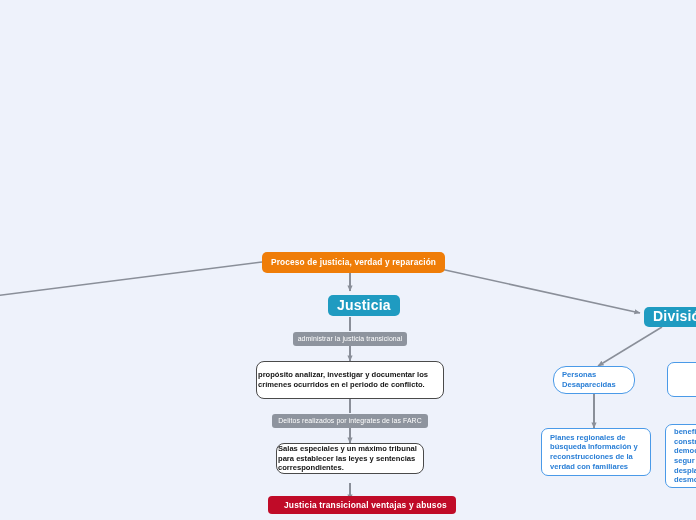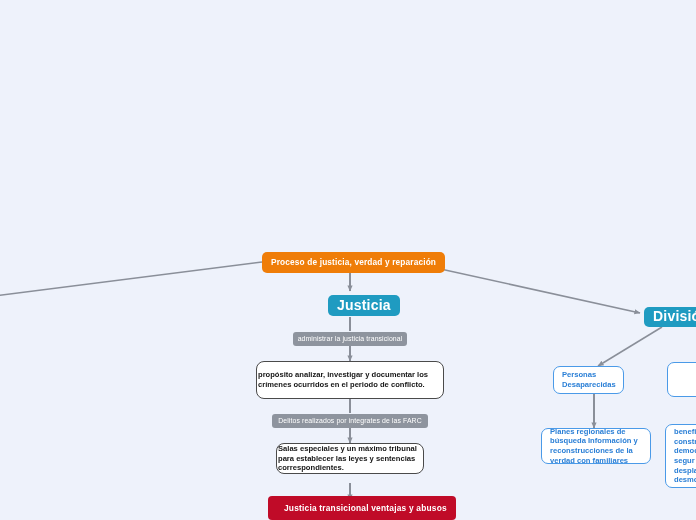--- a/index.html
+++ b/index.html
@@ -164,40 +164,40 @@
   </div>
 
   <div class="node n-gray" style="left:272px; top:414px; height:14px; width:156px;">
     <span>Delitos realizados por integrates de las FARC</span>
   </div>
 
   <div class="node n-box" style="left:276px; top:443px; width:148px; height:31px;">
     <span>Salas especiales y un máximo tribunal para establecer las leyes y sentencias correspondientes.</span>
   </div>
 
-  <div class="node n-red" style="left:268px; top:496px; height:24px;padding-left:16px;">
+  <div class="node n-red" style="left:268px; top:496px; height:18px;padding-left:16px;">
     <span>Justicia transicional ventajas y abusos</span>
   </div>
 
   <div class="node n-teal clip" style="left:644px; top:307px; height:20px; width:60px;">
     <span>División de</span>
   </div>
 
-  <div class="node n-blue" style="left:553px; top:366px; width:71px; height:28px;">
+  <div class="node n-blue" style="left:553px; top:366px; width:82px; height:28px;border-radius:13px;">
     <span>Personas Desaparecidas</span>
   </div>
 
   <div class="node n-blue clip" style="left:667px; top:362px; width:44px; height:35px;">
     <span style="display:block; white-space:pre-line;margin-left:21px;">Cif
 y
 d
 pos</span>
   </div>
 
-  <div class="node n-blue" style="left:541px; top:428px; width:110px; height:36px;">
+  <div class="node n-blue" style="left:541px; top:428px; width:110px; height:48px;">
     <span>Planes regionales de búsqueda Información y reconstrucciones de la verdad con familiares</span>
   </div>
 
   <div class="node n-blue clip" style="left:665px; top:424px; width:48px; height:64px;">
     <span style="display:block; white-space:pre-line;">benefi
 constr
 democ
 segur
 despla
 desmo</span>

